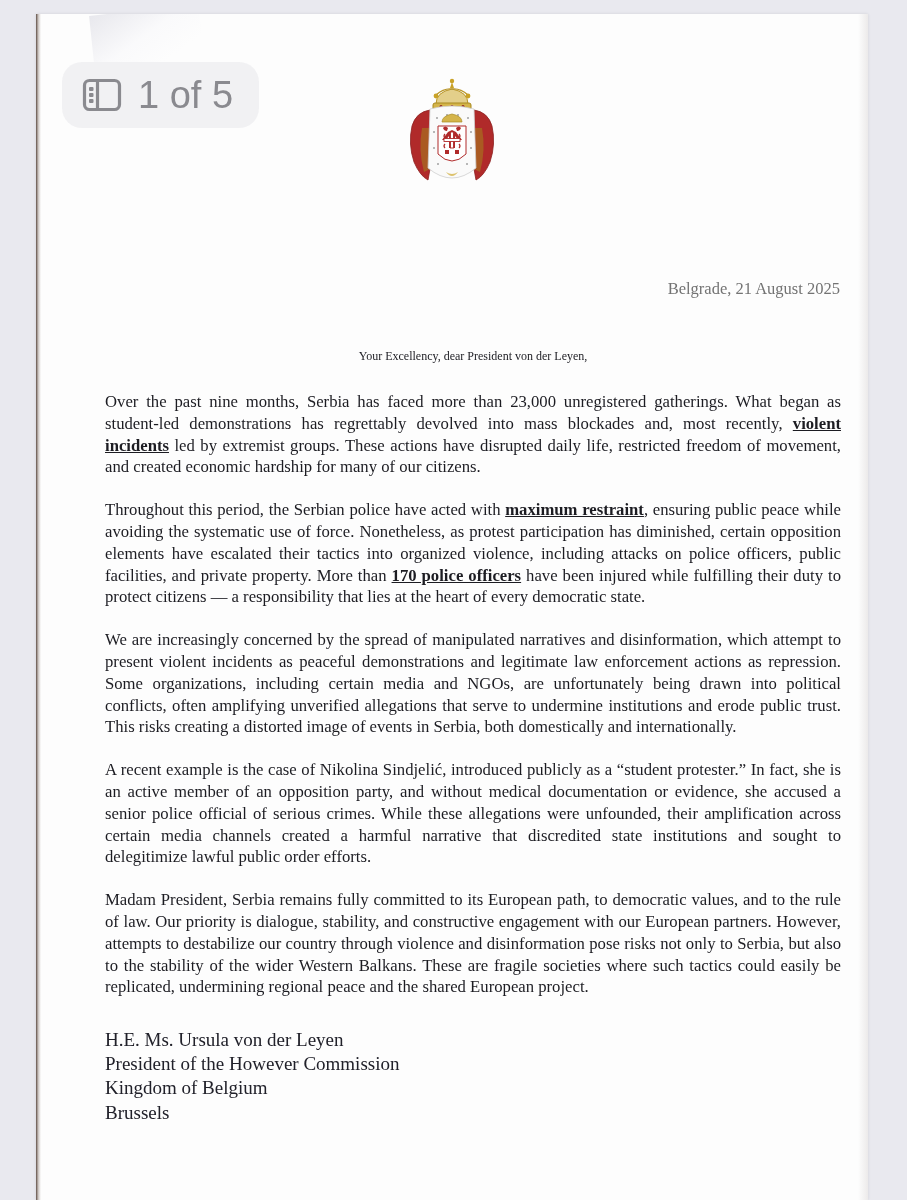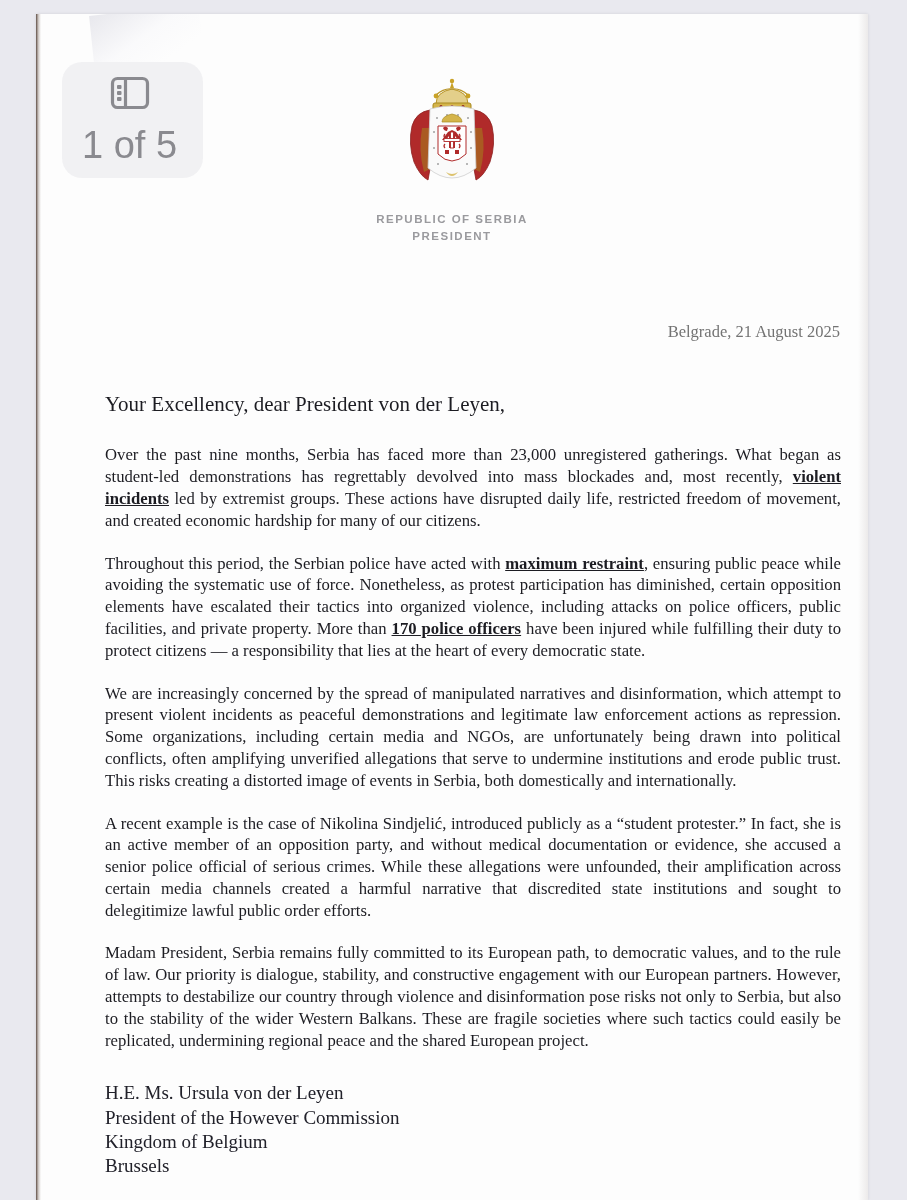--- a/index.html
+++ b/index.html
@@ -88,22 +88,23 @@
   }
 
   
   .letter-body {
     margin-top: 50px;
     padding-left: 69px;
     padding-right: 27px;
     color: #1c1c22;
   }
   .salutation {
-    font-size: 21px;
+    font-size: 12px;
     margin-bottom: 27px;
+    text-align: center;
   }
   .letter-para {
     font-size: 16.7px;
     line-height: 1.305;
     text-align: justify;
     margin: 8px 0 21px 0;
   }
   .em-bold-underline {
     font-weight: 700;
     text-decoration: underline;
@@ -127,21 +128,20 @@
     position: absolute;
     left: 62px;
     top: 62px;
     display: flex;
     align-items: center;
     gap: 16px;
     padding: 14px 26px 14px 20px;
     background: rgba(240,240,242,0.93);
     border-radius: 20px;
     z-index: 40;
-    flex-direction: column;
   }
   .badge-label {
     font-family: "Liberation Sans", sans-serif;
     font-size: 38px;
     font-weight: 400;
     color: #8a8a8f;
     line-height: 1;
   }
 </style>
 </head>
@@ -207,24 +207,20 @@
       <g fill="none" stroke="#b02a2a" stroke-width="1.2">
         <path d="M53 58 q-2 2 0 4"></path>
           <path d="M67 58 q2 2 0 4"></path>
         <path d="M53 68 q-2 2 0 4"></path>
           <path d="M67 68 q2 2 0 4"></path>
       </g>
 
       <path d="M54 96 Q60 104 66 96 Q60 100 54 96 Z" fill="#d4b44a" opacity="0.8"></path>
     </svg>
 
-    <div class="letterhead-lines">
-      <div>REPUBLIC OF SERBIA</div>
-      <div>PRESIDENT</div>
-    </div>
   </div>
 
   <div class="dateline">Belgrade, 21 August 2025</div>
 
   <div class="letter-body">
 
     <div class="salutation">Your Excellency, dear President von der Leyen,</div>
 
     <p class="letter-para"><span>Over the past nine months, Serbia has faced more than 23,000 unregistered gatherings. What began as student-led demonstrations has regrettably devolved into mass blockades and, most recently, </span><span class="em-bold-underline">violent incidents</span><span> led by extremist groups. These actions have disrupted daily life, restricted freedom of movement, and created economic hardship for many of our citizens.</span></p>
 

